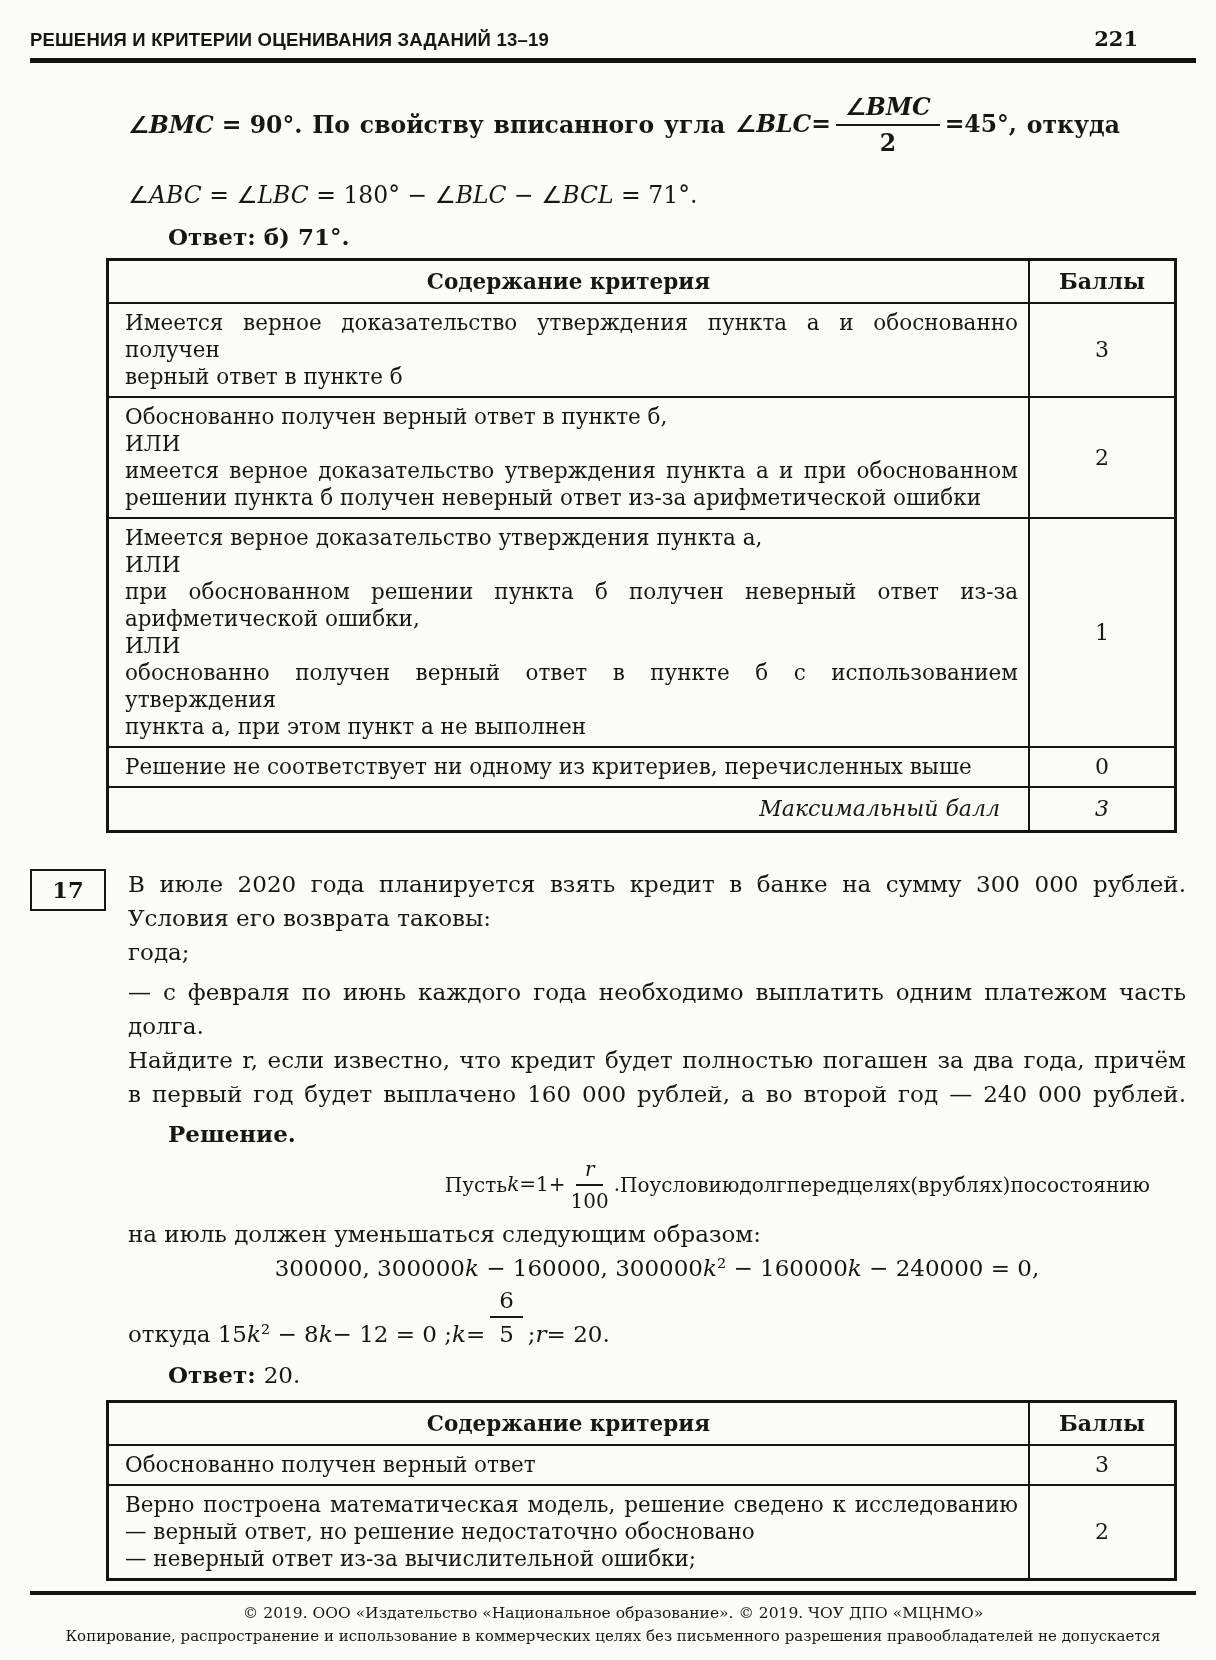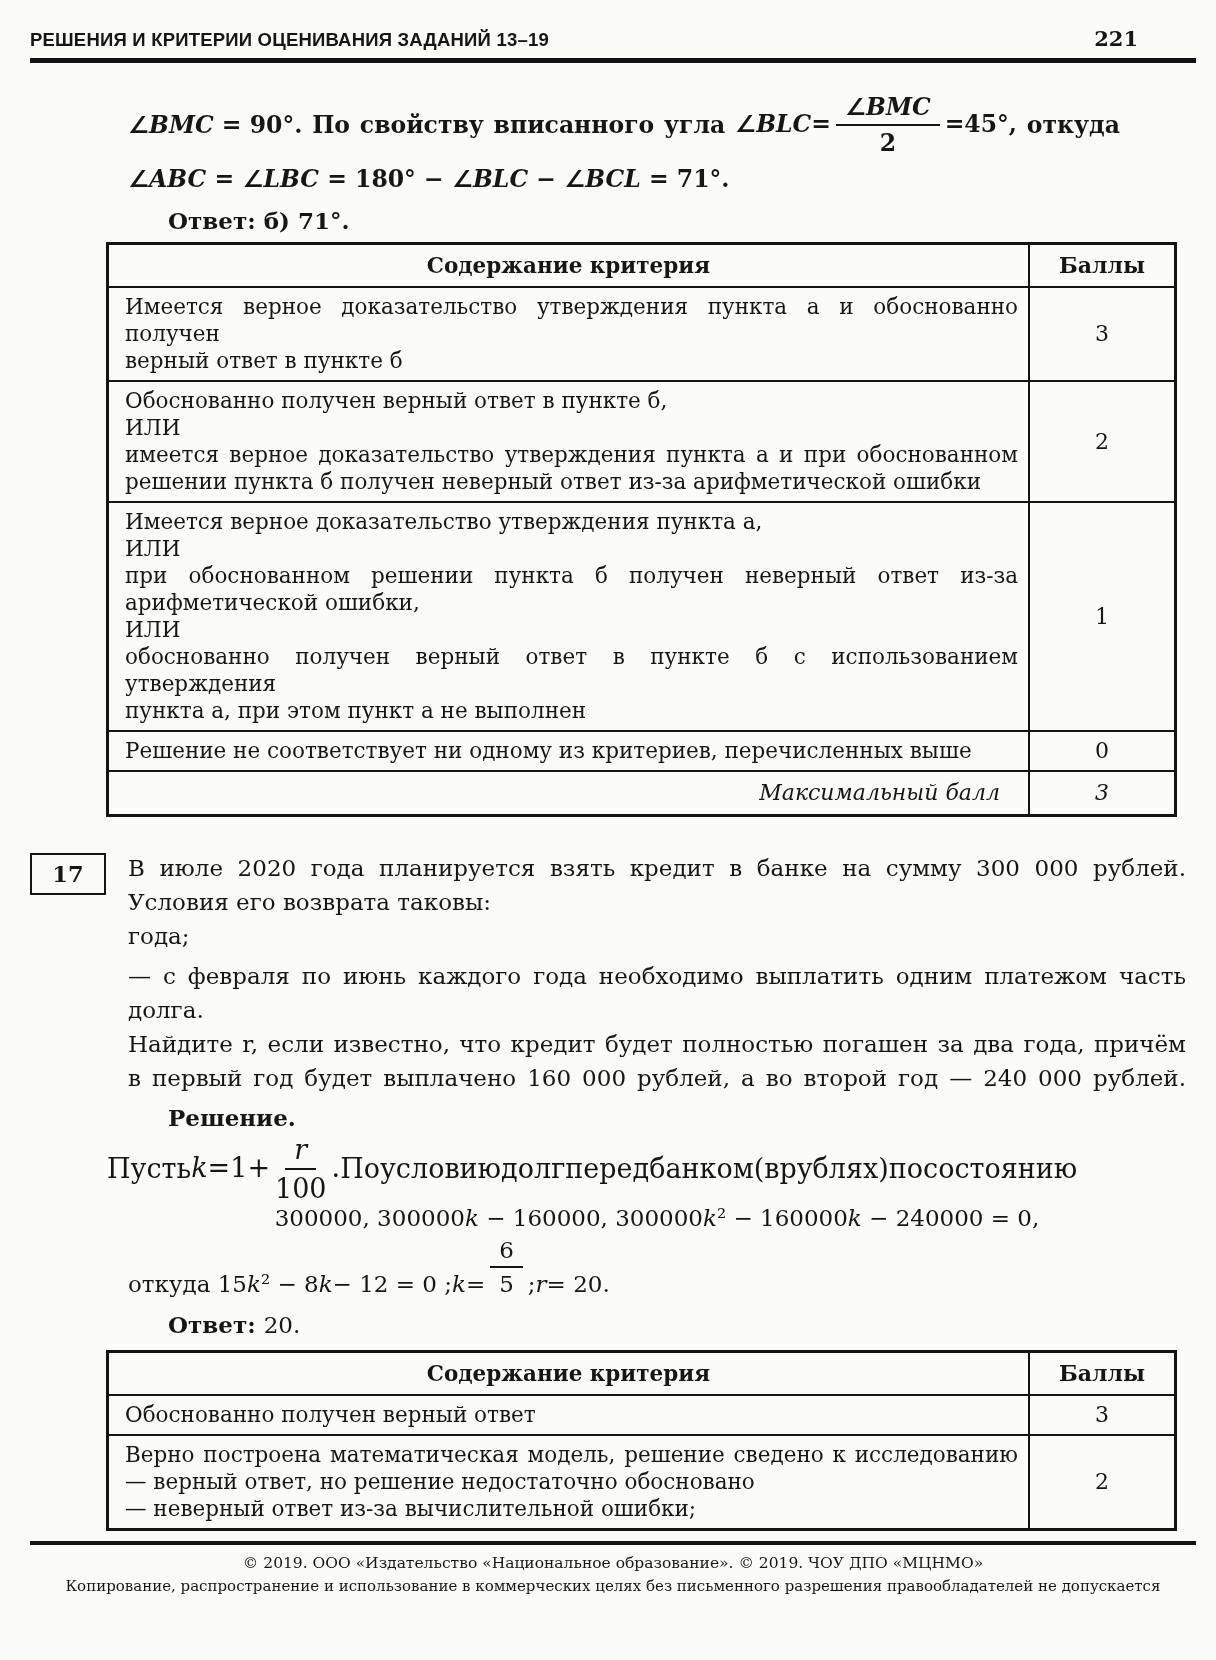--- a/index.html
+++ b/index.html
@@ -12,21 +12,21 @@
 
   
   .hdr{display:flex;justify-content:space-between;align-items:flex-end;}
   .hdr-title{font-family:"Liberation Sans", sans-serif;font-weight:bold;font-size:18.5px;letter-spacing:0.2px;}
   .hdr-page{font-weight:bold;font-size:21px;margin-right:58px;}
   .hrule{height:4.5px;background:#121212;margin-top:7px;}
 
   
   .m1{display:flex;justify-content:space-between;align-items:center;
       width:992px;margin:30px 0 0 98px;font-weight:bold;font-size:23.5px;}
-  .m2{margin:8px 0 0 98px;font-weight:bold;font-size:23.5px;}
+  .m2{margin:24px 0 0 98px;font-weight:normal;font-size:23.5px;}
   .ans{margin:14px 0 0 138px;font-size:23px;font-weight:bold;}
   .ans .sp{margin-left:8px;}
   .ans2 .sp{font-weight:normal;}
   .var{font-style:italic;}
   .ang{font-family:"DejaVu Sans", sans-serif;}
 
   .frac{display:inline-flex;flex-direction:column;align-items:center;vertical-align:middle;margin:0 5px;}
   .frac .fn{padding:0 9px 3px;border-bottom:2.5px solid #161616;}
   .frac .fd{padding-top:3px;}
 
@@ -45,22 +45,22 @@
 
   
   .prob{position:relative;margin:34px 0 0 98px;width:1058px;font-size:23px;line-height:34px;}
   .box17{position:absolute;left:-98px;top:2px;width:72px;height:38px;border:2.5px solid #161616;
          display:flex;align-items:center;justify-content:center;font-weight:bold;font-size:22.5px;}
   .pj{text-align:justify;text-align-last:justify;}
   .bullet{margin-top:6px;}
 
   
   .sol-head{margin:6px 0 0 138px;font-weight:bold;font-size:23px;line-height:34px;}
-  .pust{display:flex;justify-content:flex-start;align-items:center;
-        margin:2px 0 0 77px;width:1018px;font-size:27px;height:64px;}
+  .pust{display:flex;justify-content:flex-end;align-items:center;
+        margin:2px 0 0 102px;width:1018px;font-size:20px;height:64px;}
   .sol-l2{margin-left:98px;font-size:23px;line-height:34px;}
   .eqc{margin-left:98px;width:1058px;text-align:center;font-size:23px;line-height:34px;}
   .eq2row{display:flex;align-items:flex-end;margin-left:98px;font-size:23px;height:62px;}
 
   
   .frule{height:4px;background:#141414;margin-top:10px;}
   .f1{text-align:center;font-size:15.5px;margin-top:7px;line-height:23px;}
   .f2{text-align:center;font-size:15px;line-height:22px;}
 </style>
 </head>
@@ -153,26 +153,27 @@
   <div class="pust">
     <span>Пусть</span>
     <span><span class="var">k</span><span>=1+</span><span class="frac">
           <span class="fn var">r</span>
           <span class="fd">100</span>
         </span><span>.</span></span>
     <span>По</span>
     <span>условию</span>
     <span>долг</span>
     <span>перед</span>
-    <span>банком</span>
+    <span>целях</span>
     <span>(в</span>
     <span>рублях)</span>
     <span>по</span>
     <span>состоянию</span>
   </div>
+  <div class="sol-l2">на июль должен уменьшаться следующим образом:</div>
 
   <div class="eqc"><span>300000,  300000</span><span class="var">k</span><span> − 160000,  300000</span><span class="var">k</span><span>² − 160000</span><span class="var">k</span><span> − 240000 = 0,</span></div>
 
   <div class="eq2row">
     <span>откуда  15</span>
       <span class="var">k</span>
       <span>² − 8</span>
       <span class="var">k</span>
       <span> − 12 = 0 ;  </span>
       <span class="var">k</span>

